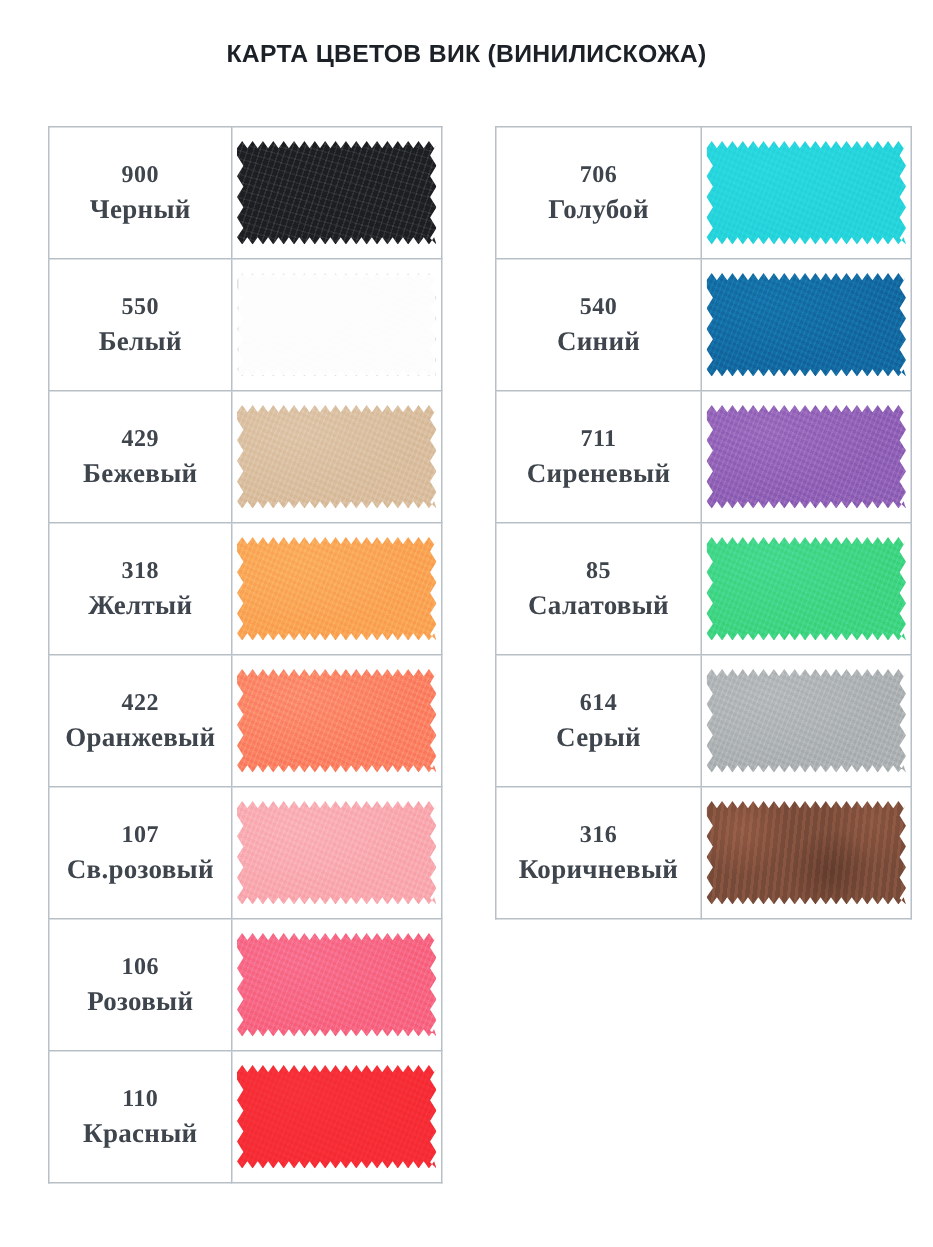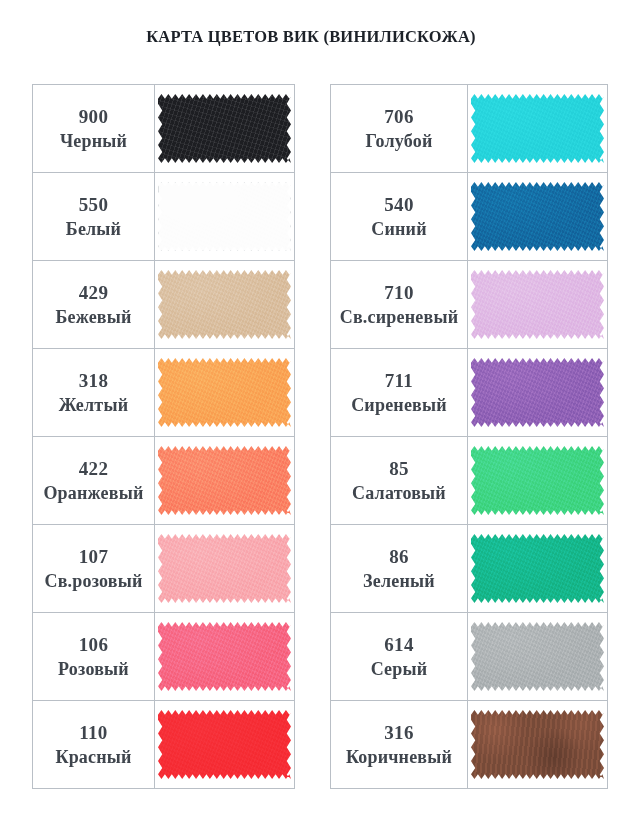--- a/index.html
+++ b/index.html
@@ -18,21 +18,21 @@
     -webkit-font-smoothing: antialiased;
   }
 
   
   #chart-title {
     position: absolute;
     top: 27px;
     left: 0;
     width: 622px;
     text-align: center;
-    font-family: Liberation Serif, serif;
+    font-family: Liberation Sans, sans-serif;
     font-weight: bold;
     font-size: 16.5px;
     letter-spacing: 0.2px;
     color: #1c2128;
     white-space: nowrap;
   }
 
   
   .swatch-table {
     position: absolute;
@@ -59,21 +59,21 @@
   #table-right .cell-label  { width: 136px; }
   #table-right .cell-swatch { width: 139px; }
 
   .label-inner {
     text-align: center;
     line-height: 1.34;
     padding: 0 2px;
   }
   .code {
     display: block;
-    font-size: 19px;
+    font-size: 16px;
     font-weight: bold;
     color: #3f454d;
     letter-spacing: 0.3px;
   }
   .cname {
     display: block;
     font-size: 18px;
     font-weight: bold;
     color: #3f454d;
     letter-spacing: 0.2px;
@@ -320,33 +320,20 @@
         </td>
         <td class="cell-swatch">
           <div class="swatch-wrap">
             <div class="swatch" style="background-color: rgb(19, 104, 160);"></div>
           </div>
         </td>
       </tr>
       <tr>
         <td class="cell-label">
           <div class="label-inner">
-            <span class="code">710</span>
-            <span class="cname">Св.сиреневый</span>
-          </div>
-        </td>
-        <td class="cell-swatch">
-          <div class="swatch-wrap">
-            <div class="swatch" style="background-color: rgb(223, 183, 228);"></div>
-          </div>
-        </td>
-      </tr>
-      <tr>
-        <td class="cell-label">
-          <div class="label-inner">
             <span class="code">711</span>
             <span class="cname">Сиреневый</span>
           </div>
         </td>
         <td class="cell-swatch">
           <div class="swatch-wrap">
             <div class="swatch" style="background-color: rgb(142, 96, 181);"></div>
           </div>
         </td>
       </tr>
@@ -359,33 +346,20 @@
         </td>
         <td class="cell-swatch">
           <div class="swatch-wrap">
             <div class="swatch" style="background-color: rgb(61, 212, 128);"></div>
           </div>
         </td>
       </tr>
       <tr>
         <td class="cell-label">
           <div class="label-inner">
-            <span class="code">86</span>
-            <span class="cname">Зеленый</span>
-          </div>
-        </td>
-        <td class="cell-swatch">
-          <div class="swatch-wrap">
-            <div class="swatch" style="background-color: rgb(21, 181, 136);"></div>
-          </div>
-        </td>
-      </tr>
-      <tr>
-        <td class="cell-label">
-          <div class="label-inner">
             <span class="code">614</span>
             <span class="cname">Серый</span>
           </div>
         </td>
         <td class="cell-swatch">
           <div class="swatch-wrap">
             <div class="swatch" style="background-color: rgb(171, 176, 178);"></div>
           </div>
         </td>
       </tr>

